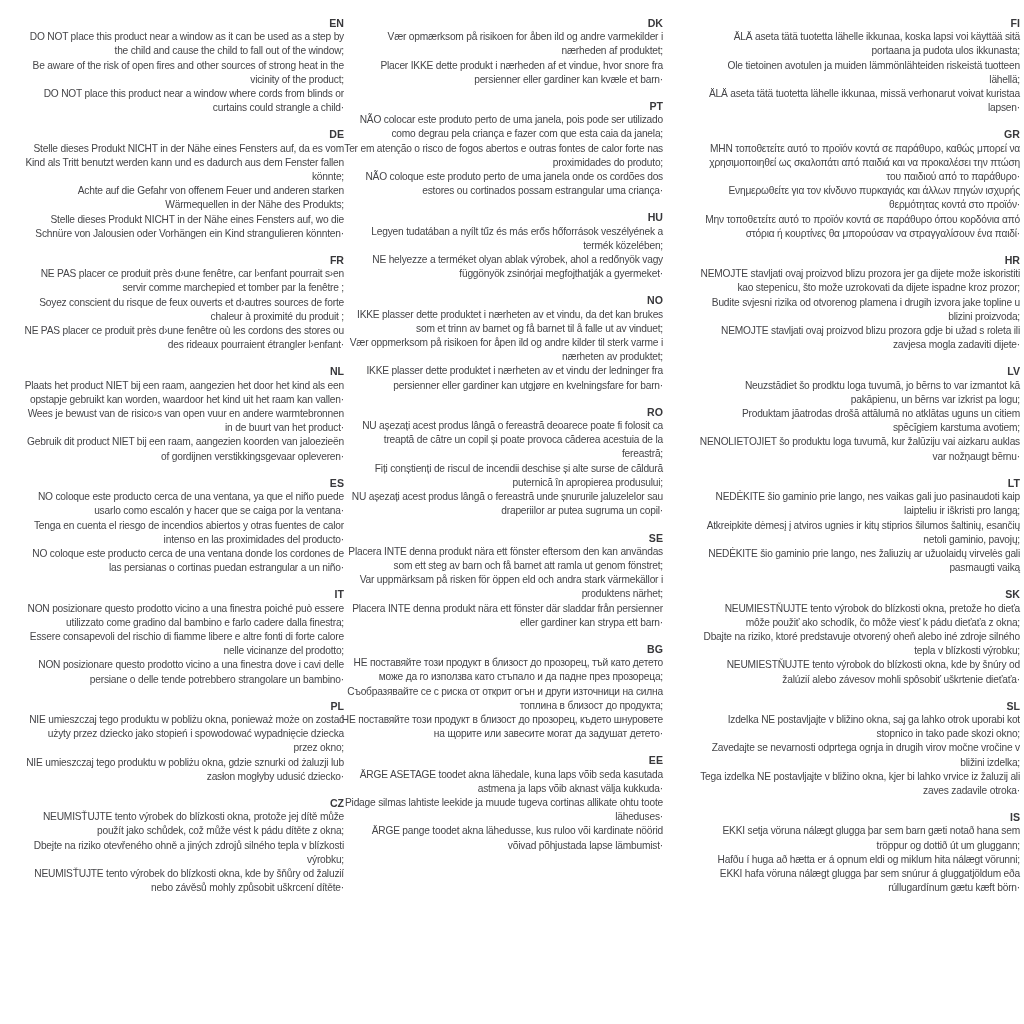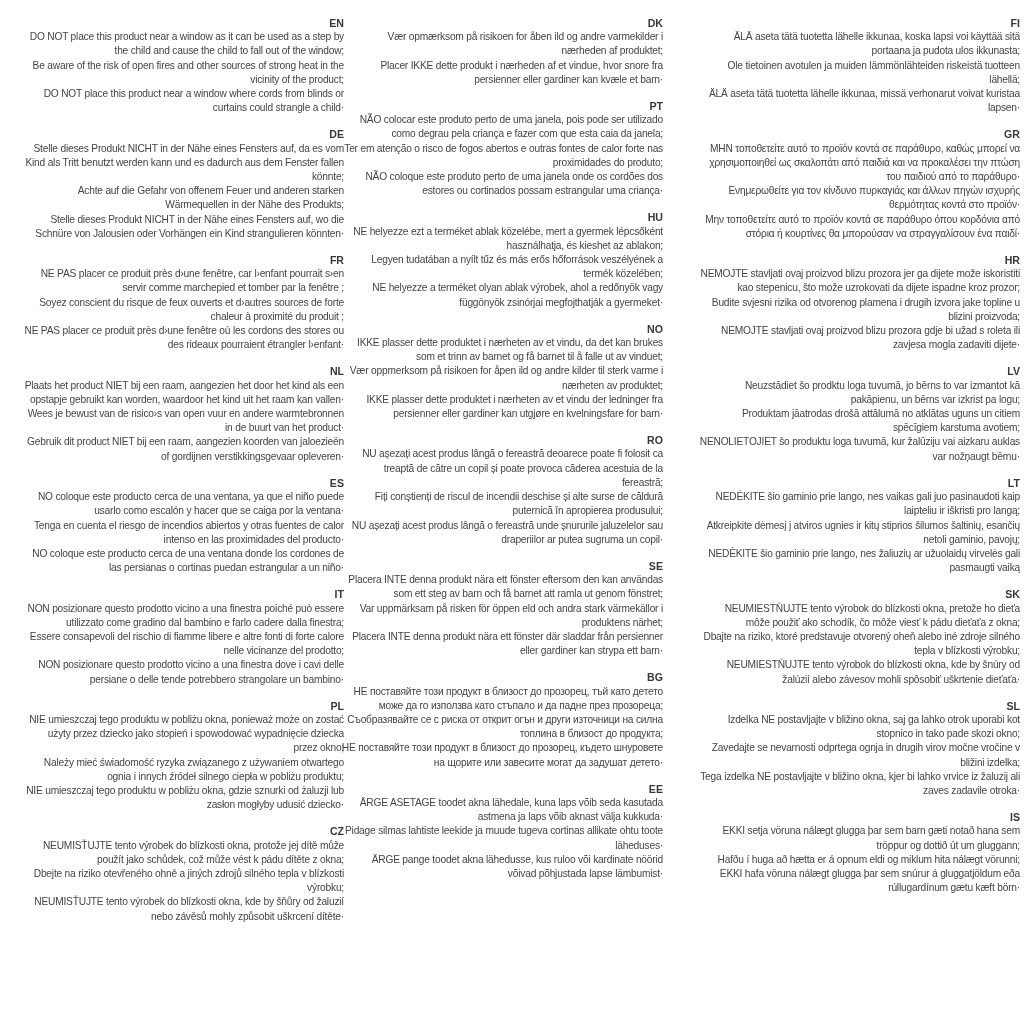--- a/index.html
+++ b/index.html
@@ -84,21 +84,20 @@
       </section>
       <section class="lang-section">
         <div class="lang-code">IT</div>
         <p class="warning-p">NON posizionare questo prodotto vicino a una finestra poiché può essere utilizzato come gradino dal bambino e farlo cadere dalla finestra;</p>
         <p class="warning-p">Essere consapevoli del rischio di fiamme libere e altre fonti di forte calore nelle vicinanze del prodotto;</p>
         <p class="warning-p">NON posizionare questo prodotto vicino a una finestra dove i cavi delle persiane o delle tende potrebbero strangolare un bambino·</p>
       </section>
       <section class="lang-section">
         <div class="lang-code">PL</div>
         <p class="warning-p">NIE umieszczaj tego produktu w pobliżu okna, ponieważ może on zostać użyty przez dziecko jako stopień i spowodować wypadnięcie dziecka przez okno;</p>
-        <p class="warning-p">Należy mieć świadomość ryzyka związanego z używaniem otwartego ognia i innych źródeł silnego ciepła w pobliżu produktu;</p>
         <p class="warning-p">NIE umieszczaj tego produktu w pobliżu okna, gdzie sznurki od żaluzji lub zasłon mogłyby udusić dziecko·</p>
       </section>
       <section class="lang-section">
         <div class="lang-code">CZ</div>
         <p class="warning-p">NEUMISŤUJTE tento výrobek do blízkosti okna, protože jej dítě může použít jako schůdek, což může vést k pádu dítěte z okna;</p>
         <p class="warning-p">Dbejte na riziko otevřeného ohně a jiných zdrojů silného tepla v blízkosti výrobku;</p>
         <p class="warning-p">NEUMISŤUJTE tento výrobek do blízkosti okna, kde by šňůry od žaluzií nebo závěsů mohly způsobit uškrcení dítěte·</p>
       </section>
     </div>
     <div class="col col-2">
@@ -108,21 +107,20 @@
         <p class="warning-p">Placer IKKE dette produkt i nærheden af et vindue, hvor snore fra persienner eller gardiner kan kvæle et barn·</p>
       </section>
       <section class="lang-section">
         <div class="lang-code">PT</div>
         <p class="warning-p">NÃO colocar este produto perto de uma janela, pois pode ser utilizado como degrau pela criança e fazer com que esta caia da janela;</p>
         <p class="warning-p">Ter em atenção o risco de fogos abertos e outras fontes de calor forte nas proximidades do produto;</p>
         <p class="warning-p">NÃO coloque este produto perto de uma janela onde os cordões dos estores ou cortinados possam estrangular uma criança·</p>
       </section>
       <section class="lang-section">
         <div class="lang-code">HU</div>
-        <p class="warning-p">NE helyezze ezt a terméket ablak közelébe, mert a gyermek lépcsőként használhatja, és kieshet az ablakon;</p>
         <p class="warning-p">Legyen tudatában a nyílt tűz és más erős hőforrások veszélyének a termék közelében;</p>
         <p class="warning-p">NE helyezze a terméket olyan ablak výrobek, ahol a redőnyök vagy függönyök zsinórjai megfojthatják a gyermeket·</p>
       </section>
       <section class="lang-section">
         <div class="lang-code">NO</div>
         <p class="warning-p">IKKE plasser dette produktet i nærheten av et vindu, da det kan brukes som et trinn av barnet og få barnet til å falle ut av vinduet;</p>
         <p class="warning-p">Vær oppmerksom på risikoen for åpen ild og andre kilder til sterk varme i nærheten av produktet;</p>
         <p class="warning-p">IKKE plasser dette produktet i nærheten av et vindu der ledninger fra persienner eller gardiner kan utgjøre en kvelningsfare for barn·</p>
       </section>
       <section class="lang-section">

